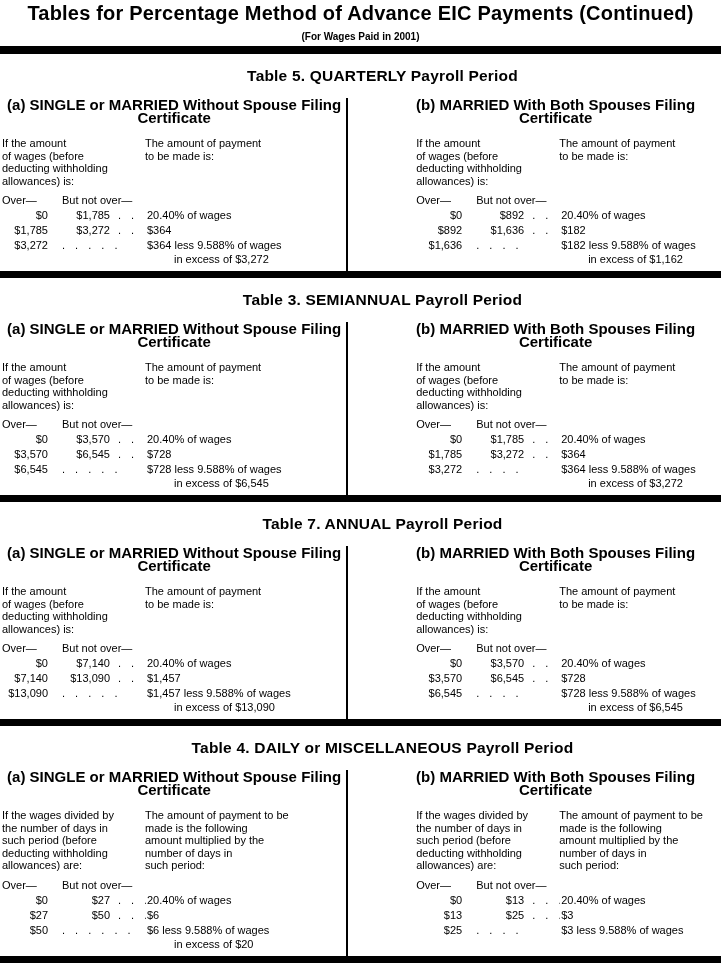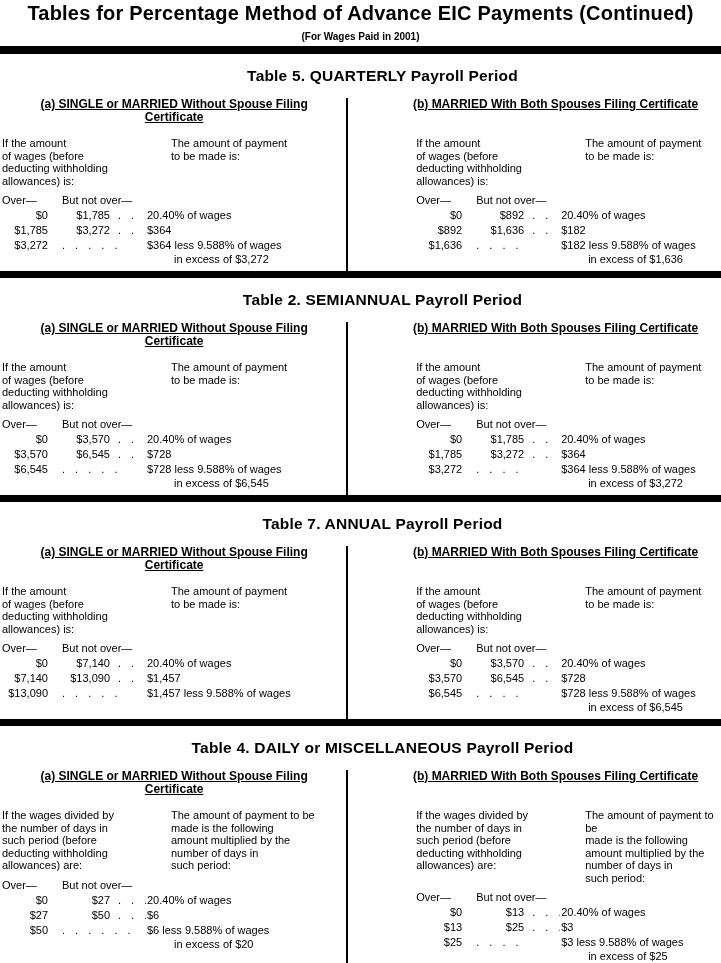--- a/index.html
+++ b/index.html
@@ -23,25 +23,25 @@
   .rule-bottom { height: 7px; background: #000; }
   .table-title {
     text-align: center; font-weight: bold; font-size: 15.5px;
     margin: 13px 0 13px 0; letter-spacing: 0.2px; padding-left: 44px;
   }
   .tbl { display: flex; align-items: stretch; }
   .half { width: 360px; padding: 0 0 6px 2px; }
   .half-r { width: 357px; padding: 0 0 6px 40px; margin-left: 28px; }
   .vdiv { width: 2px; background: #000; }
   .sec-head {
-    font-weight: bold; font-size: 12px; text-align: center;
-    white-space: pre-line; line-height: 13px; min-height: 27px; text-decoration: underline;
+    font-weight: bold; font-size: 15px; text-align: center;
+    white-space: pre-line; line-height: 13px; min-height: 27px;
   }
   .half-r .sec-head { margin-left: -26px; }
-  .subheads { display: flex; margin-top: 12px; gap: 26px; }
+  .subheads { display: flex; margin-top: 12px; }
   .wage-head { width: 143px; white-space: pre-line; line-height: 12.5px; }
   .pay-head  { flex: 1; white-space: pre-line; line-height: 12.5px; }
   .lbls { display: grid; grid-template-columns: 60px auto; margin-top: 7px; }
   .trow { display: grid; grid-template-columns: 46px 62px 36px auto; margin-top: 3px; line-height: 12px; }
   .trow3 { display: grid; grid-template-columns: 46px 98px auto; margin-top: 3px; line-height: 12px; }
   .c-over { text-align: right; }
   .c-but  { text-align: right; }
   .c-dots { padding-left: 8px; word-spacing: 7px; white-space: nowrap; overflow: hidden; }
   .c-dots3 { padding-left: 14px; word-spacing: 7px; white-space: nowrap; overflow: hidden; }
   .c-pay { padding-left: 1px; }
@@ -115,26 +115,26 @@
       <span class="c-over">$892</span>
       <span class="c-but">$1,636</span>
       <span class="c-dots">. .</span>
       <span class="c-pay">$182</span>
     </div>
     <div class="trow3">
       <span class="c-over">$1,636</span>
       <span class="c-dots3">. . . .</span>
       <span class="c-pay">$182 less 9.588% of wages</span>
     </div>
-    <div class="excess">in excess of $1,636</div>
+    <div class="excess">in excess of $1,162</div>
   </div>
 </div>
 <div class="rule-bottom"></div>
 
-<div class="table-title">Table 2. SEMIANNUAL Payroll Period</div>
+<div class="table-title">Table 3. SEMIANNUAL Payroll Period</div>
 <div class="tbl">
   <div class="half">
     <div class="sec-head">(a) SINGLE or MARRIED Without Spouse Filing
 Certificate</div>
     <div class="subheads">
       <div class="wage-head">If the amount
 of wages (before
 deducting withholding
 allowances) is:</div>
       <div class="pay-head">The amount of payment
@@ -227,20 +227,21 @@
       <span class="c-over">$7,140</span>
       <span class="c-but">$13,090</span>
       <span class="c-dots">. .</span>
       <span class="c-pay">$1,457</span>
     </div>
     <div class="trow3">
       <span class="c-over">$13,090</span>
       <span class="c-dots3">. . . . .</span>
       <span class="c-pay">$1,457 less 9.588% of wages</span>
     </div>
+    <div class="excess">in excess of $13,090</div>
   </div>
   <div class="vdiv"></div>
   <div class="half-r">
     <div class="sec-head">(b) MARRIED With Both Spouses Filing Certificate</div>
     <div class="subheads">
       <div class="wage-head">If the amount
 of wages (before
 deducting withholding
 allowances) is:</div>
       <div class="pay-head">The amount of payment
@@ -341,16 +342,15 @@
       <span class="c-over">$13</span>
       <span class="c-but">$25</span>
       <span class="c-dots">. . . . .</span>
       <span class="c-pay">$3</span>
     </div>
     <div class="trow3">
       <span class="c-over">$25</span>
       <span class="c-dots3">. . . .</span>
       <span class="c-pay">$3 less 9.588% of wages</span>
     </div>
-    <div class="excess">in excess of $25</div>
   </div>
 </div>
 <div class="rule-bottom"></div>
 
 </body></html>

